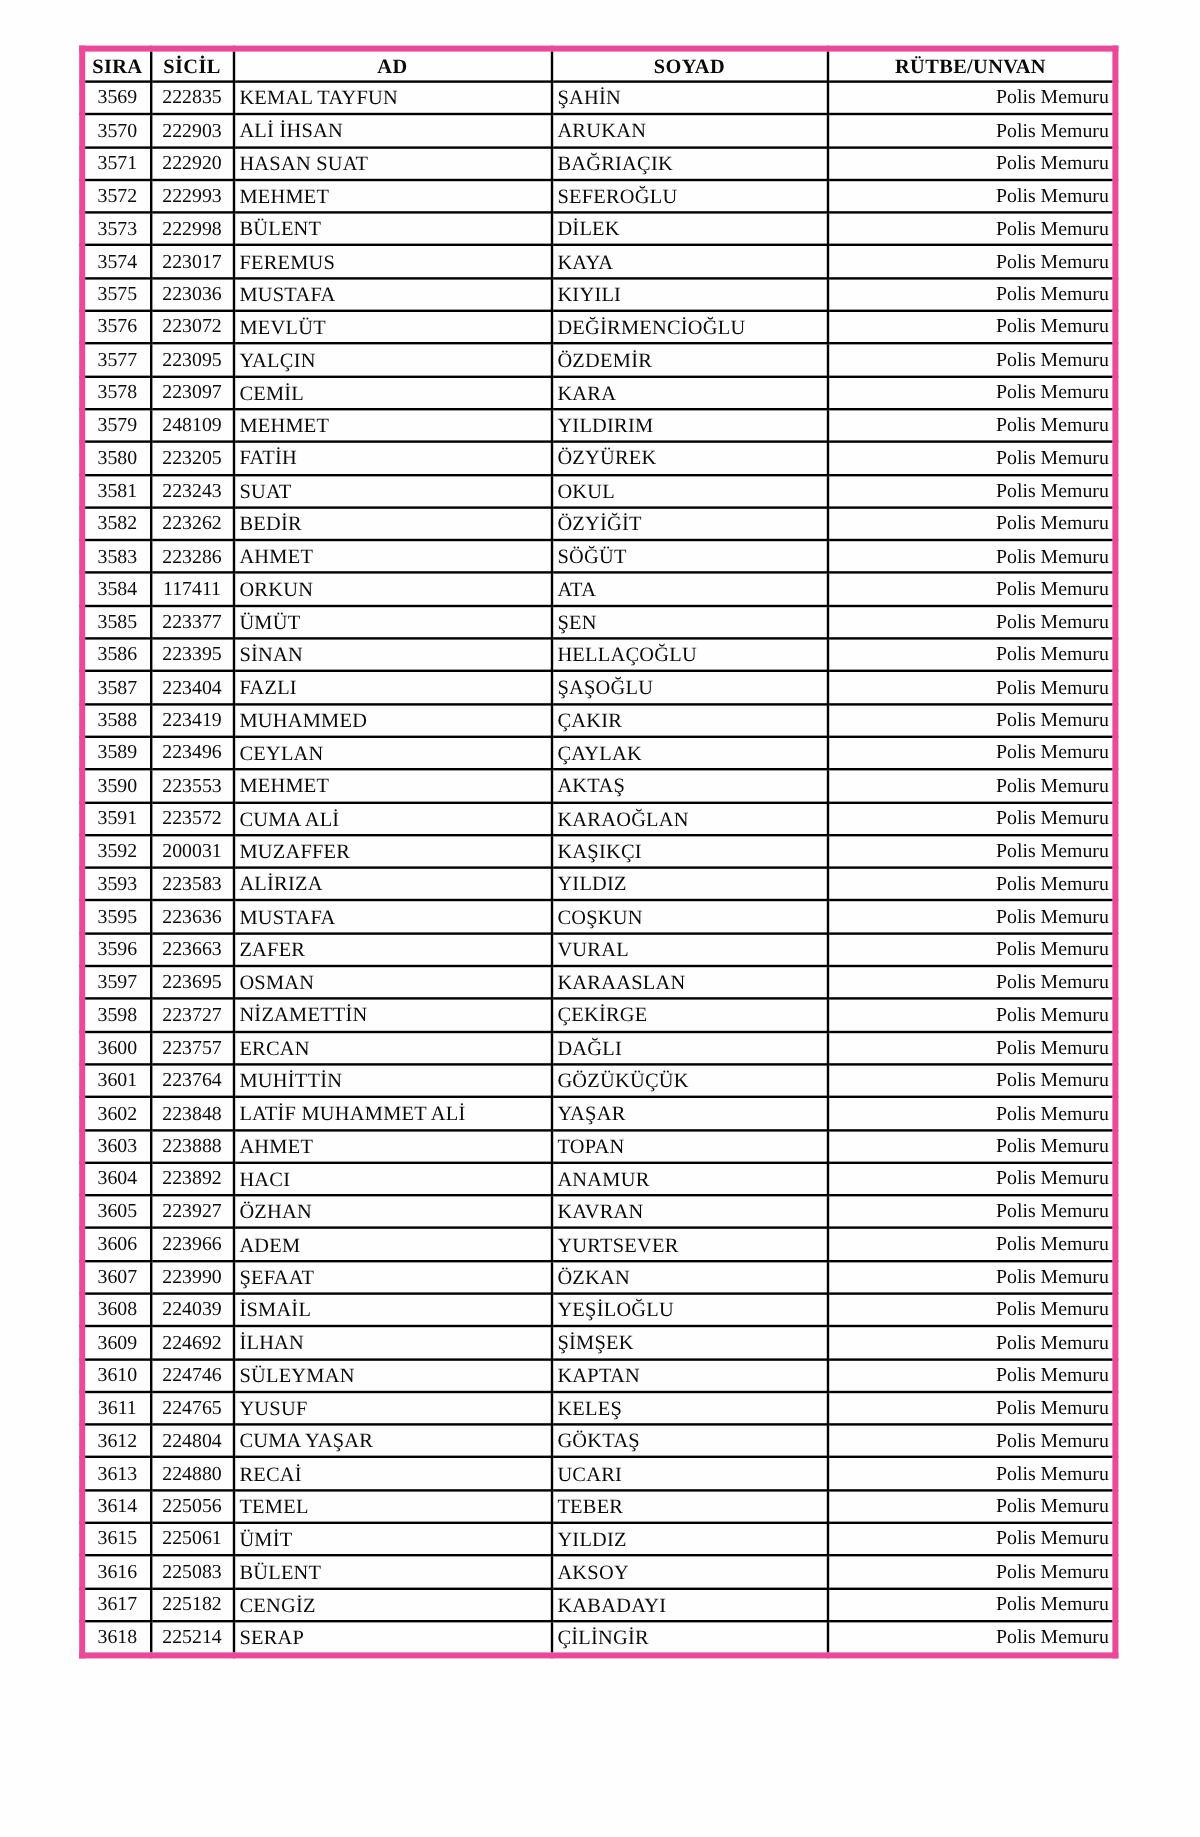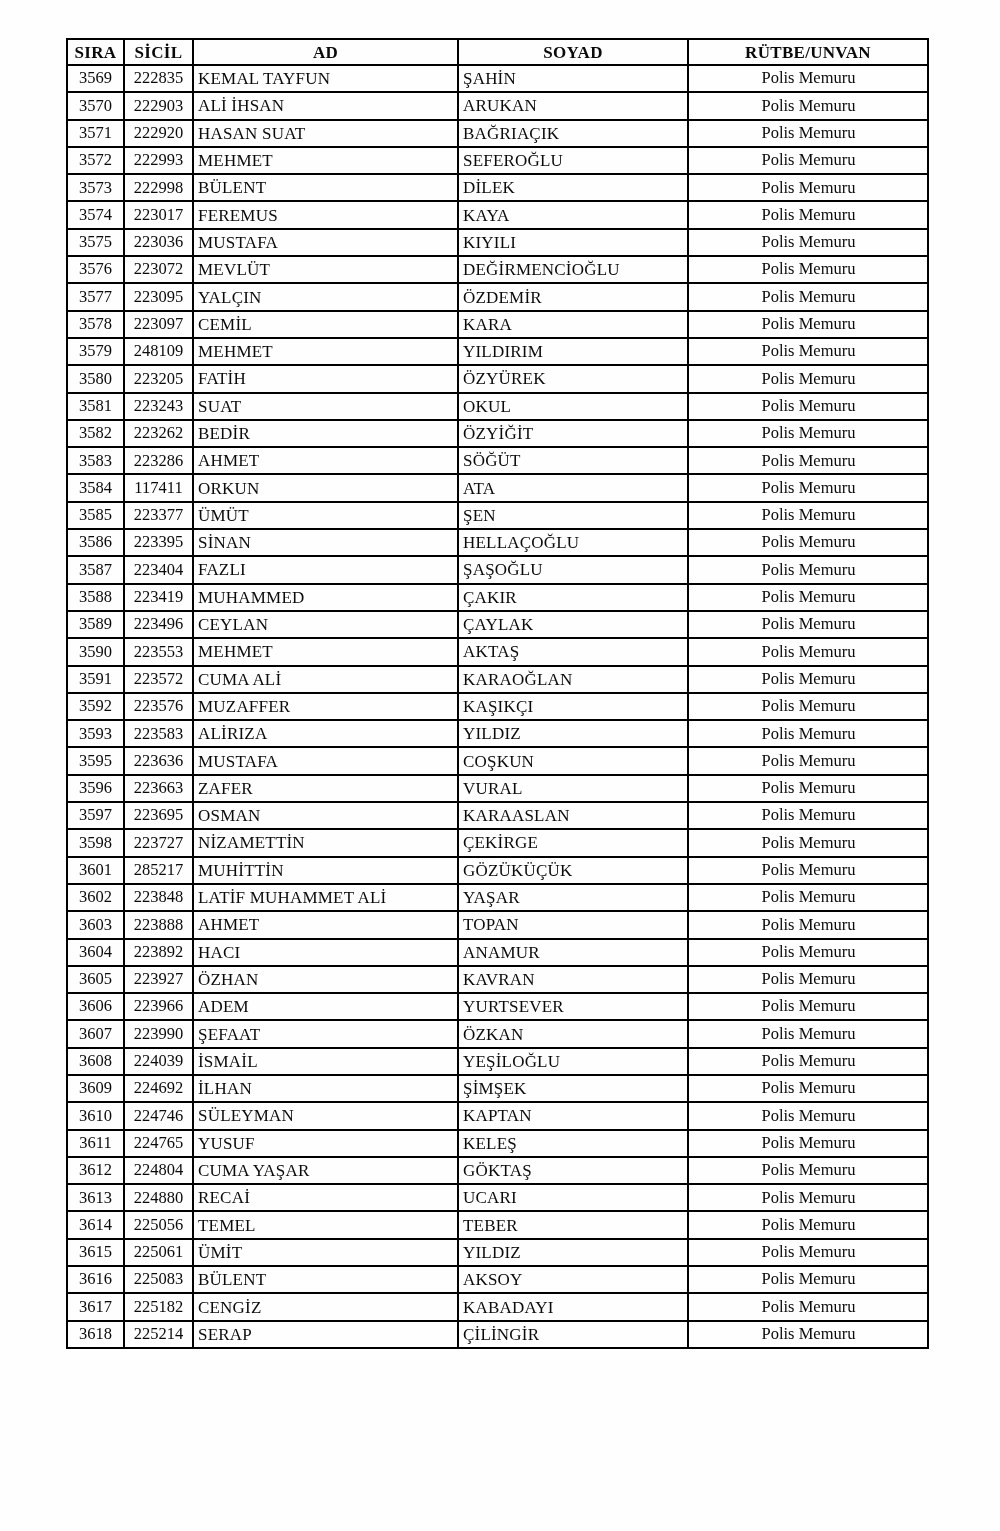--- a/index.html
+++ b/index.html
@@ -19,21 +19,21 @@
     inset: 0;
     background: #fefefe;
   }
   table.roster {
     position: absolute;
     left: 66px;
     top: 38px;
     width: 861px;
     border-collapse: collapse;
     table-layout: fixed;
-    border: 2px solid #ec4899;
+    border: 5px solid #ec4899;
   }
   col.c-sira  { width: 57px; }
   col.c-sicil { width: 69px; }
   col.c-ad    { width: 265px; }
   col.c-soyad { width: 230px; }
   col.c-rutbe { width: 240px; }
   th, td {
     border: 2px solid #000;
     overflow: hidden;
     white-space: nowrap;
@@ -55,21 +55,21 @@
   td.sira, td.sicil {
     text-align: center;
     font-size: 16.5px;
   }
   td.ad, td.soyad {
     text-align: left;
     padding-left: 4px;
     letter-spacing: 0.2px;
   }
   td.rutbe {
-    text-align: center;
+    text-align: right;
     padding-left: 4px;
     font-size: 16.5px;
   }
 </style>
 </head>
 <body>
 
 <div class="page">
   <table class="roster">
     <colgroup>
@@ -245,21 +245,21 @@
         </tr>
         <tr>
           <td class="sira">3591</td>
           <td class="sicil">223572</td>
           <td class="ad">CUMA ALİ</td>
           <td class="soyad">KARAOĞLAN</td>
           <td class="rutbe">Polis Memuru</td>
         </tr>
         <tr>
           <td class="sira">3592</td>
-          <td class="sicil">223576</td>
+          <td class="sicil">200031</td>
           <td class="ad">MUZAFFER</td>
           <td class="soyad">KAŞIKÇI</td>
           <td class="rutbe">Polis Memuru</td>
         </tr>
         <tr>
           <td class="sira">3593</td>
           <td class="sicil">223583</td>
           <td class="ad">ALİRIZA</td>
           <td class="soyad">YILDIZ</td>
           <td class="rutbe">Polis Memuru</td>
@@ -286,22 +286,29 @@
           <td class="rutbe">Polis Memuru</td>
         </tr>
         <tr>
           <td class="sira">3598</td>
           <td class="sicil">223727</td>
           <td class="ad">NİZAMETTİN</td>
           <td class="soyad">ÇEKİRGE</td>
           <td class="rutbe">Polis Memuru</td>
         </tr>
         <tr>
+          <td class="sira">3600</td>
+          <td class="sicil">223757</td>
+          <td class="ad">ERCAN</td>
+          <td class="soyad">DAĞLI</td>
+          <td class="rutbe">Polis Memuru</td>
+        </tr>
+        <tr>
           <td class="sira">3601</td>
-          <td class="sicil">285217</td>
+          <td class="sicil">223764</td>
           <td class="ad">MUHİTTİN</td>
           <td class="soyad">GÖZÜKÜÇÜK</td>
           <td class="rutbe">Polis Memuru</td>
         </tr>
         <tr>
           <td class="sira">3602</td>
           <td class="sicil">223848</td>
           <td class="ad">LATİF MUHAMMET ALİ</td>
           <td class="soyad">YAŞAR</td>
           <td class="rutbe">Polis Memuru</td>

